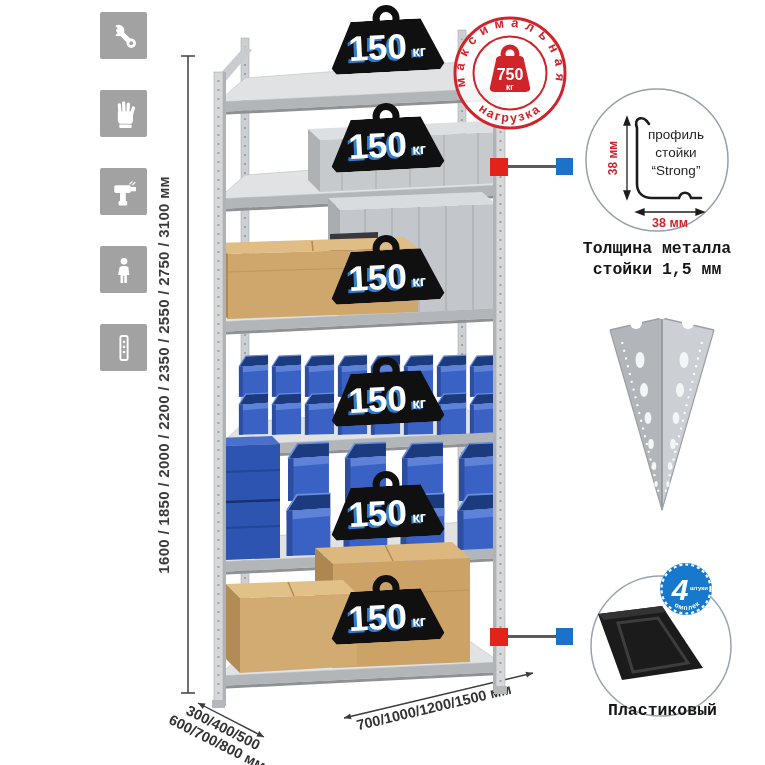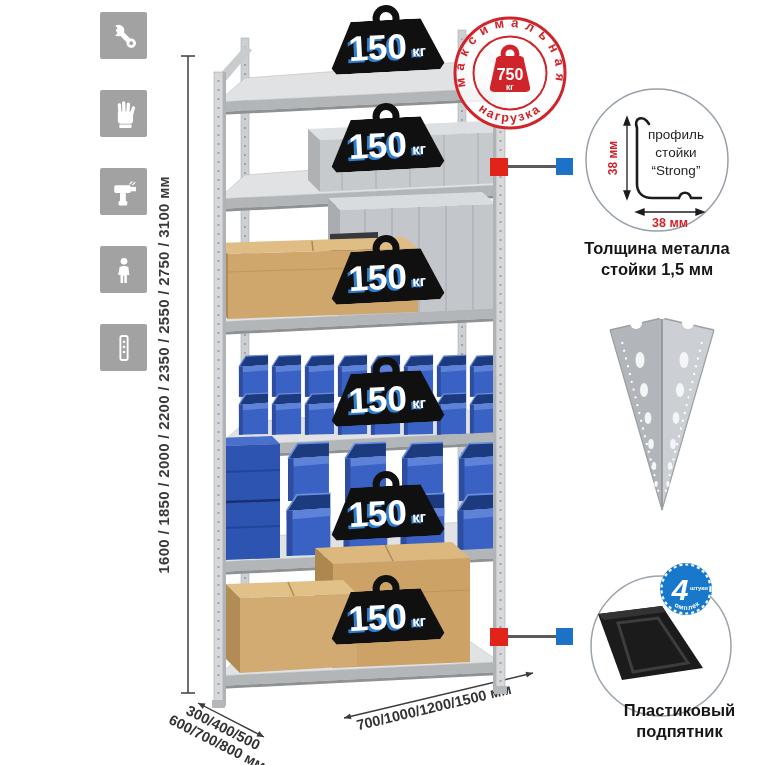--- a/index.html
+++ b/index.html
@@ -27,21 +27,21 @@
   .weight .txt{position:absolute;inset:0;display:flex;align-items:center;justify-content:center;gap:5px;}
   .weight .val{font-size:35px;font-weight:800;color:#fff;text-shadow:-3px 2px 0 #2e7ed2;line-height:1;}
   .weight .unit{font-size:15px;font-weight:700;color:#fff;margin-top:12px;text-shadow:-2px 1px 0 #2e7ed2;}
 
   
   .c-line{position:absolute;height:2.5px;background:#5a5a5a;z-index:7;}
   .c-red{position:absolute;width:18px;height:18px;background:#e2231a;z-index:8;}
   .c-blue{position:absolute;width:17px;height:17px;background:#1b72c6;z-index:8;}
 
   .cap{position:absolute;text-align:center;font-weight:700;color:#161616;
-       font-size:16.5px;line-height:1.3;}
+       font-size:16.5px;line-height:1.3;font-family:Liberation Mono, monospace;}
 
   svg text{font-family:"Liberation Sans","DejaVu Sans",sans-serif;}
 </style>
 </head>
 <body>
 
 <div class="stage">
 
   <div>
     <div class="feat" style="top:12px">
@@ -386,23 +386,22 @@
         <path id="arcKit" d="M14.5,44 A21,21 0 0 0 41.5,44" fill="none"></path>
       </defs>
     <circle cx="28" cy="28" r="26" fill="#1878cc"></circle>
     <circle cx="28" cy="28" r="24.5" fill="none" stroke="#ffffff" stroke-width="2.2" stroke-dasharray="3 3"></circle>
     <text x="22" y="39" text-anchor="middle" font-size="30" font-weight="bold" font-style="italic" fill="#fff">4</text>
     <text x="41" y="29" text-anchor="middle" font-size="6" font-weight="bold" fill="#fff">штуки</text>
     <text font-size="6.8" font-weight="bold" fill="#fff" letter-spacing="0.6">
       <textPath href="#arcKit" startOffset="50%" text-anchor="middle">в комплекте</textPath>
     </text>
   </svg>
-  <div class="cap" style="left:602px;top:700px;width:155px">
+  <div class="cap" style="left:585px;top:700px;width:155px">
     <div>Пластиковый</div>
-    <div>подпятник</div>
   </div>
 
   <svg class="abs" style="left:165px;top:690px" width="150" height="75" viewBox="0 0 150 75">
     <line x1="33" y1="13" x2="99" y2="47" stroke="#3c3c3c" stroke-width="1.4"></line>
     <polygon points="33,13 37.8,18.9 40.6,13.5" fill="#3c3c3c"></polygon>
     <polygon points="99,47 91.4,46.5 94.2,41.1" fill="#3c3c3c"></polygon>
     <text transform="rotate(27 56 42)" x="56" y="42" text-anchor="middle" font-size="14.5" font-weight="600" fill="#333">300/400/500</text>
     <text transform="rotate(27 50 57)" x="50" y="57" text-anchor="middle" font-size="14.5" font-weight="600" fill="#333">600/700/800 мм</text>
   </svg>
 

